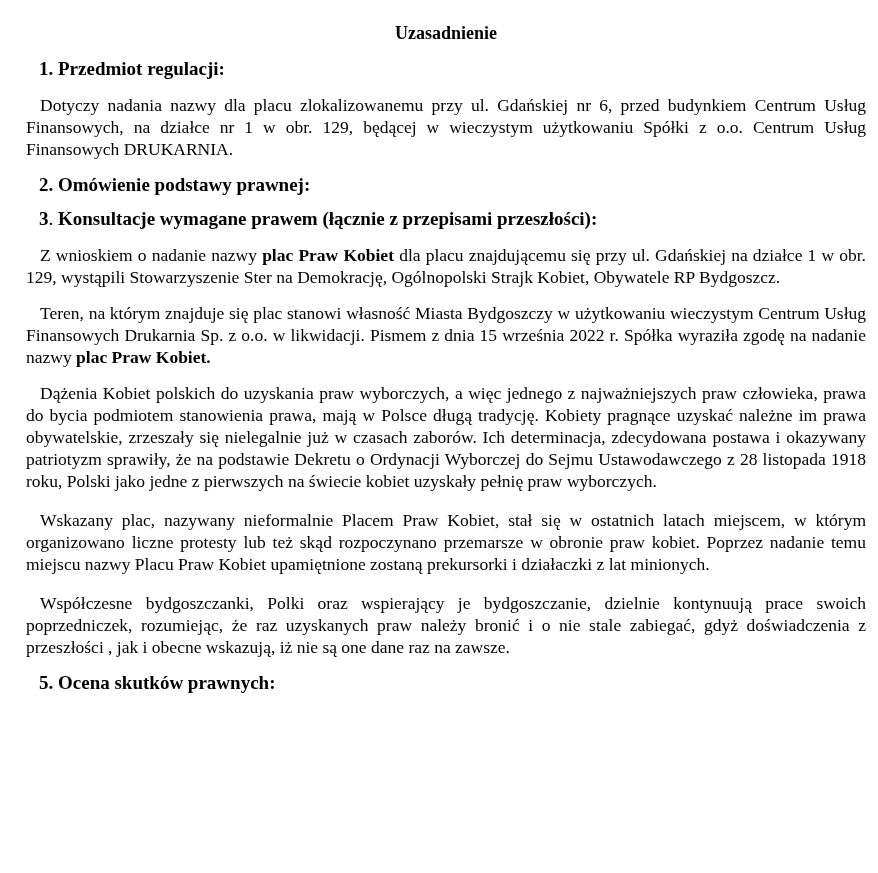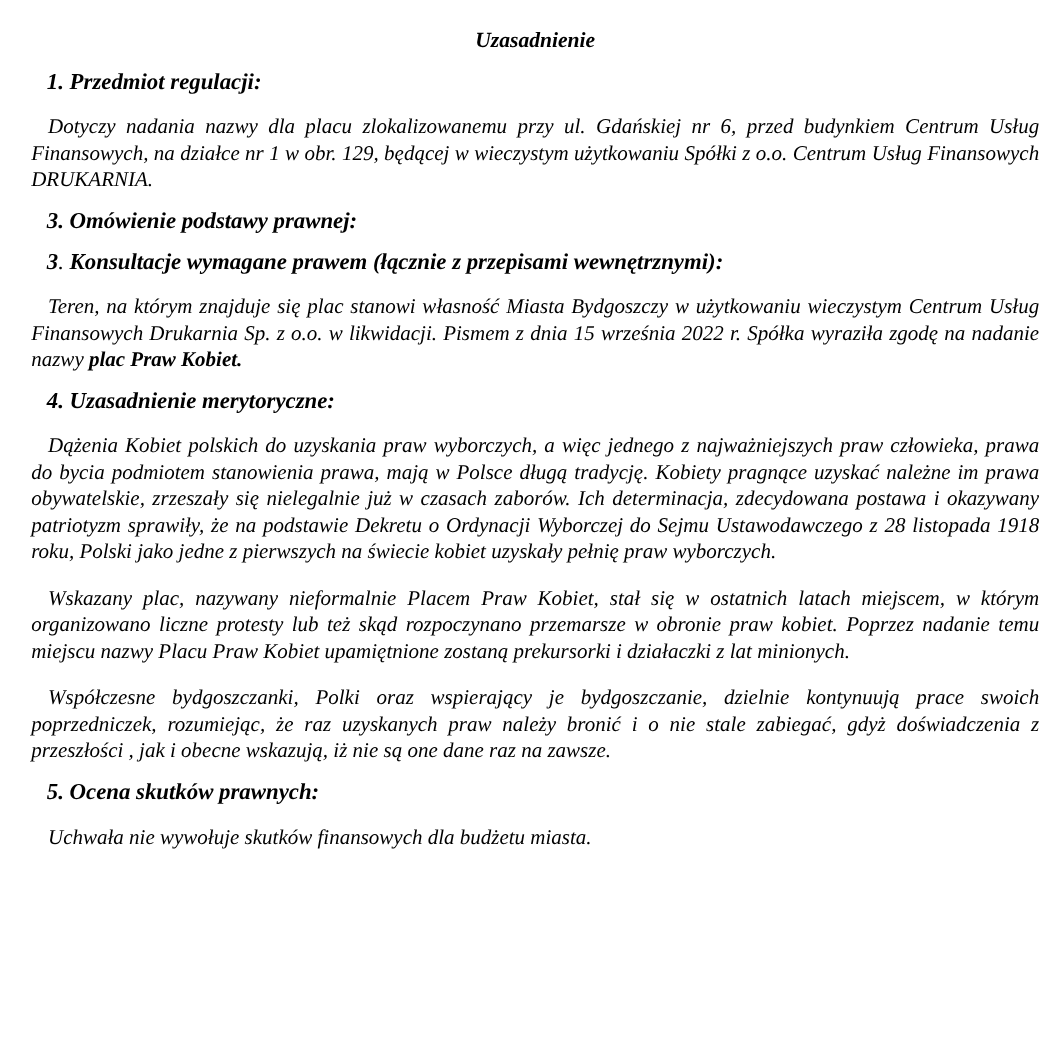--- a/index.html
+++ b/index.html
@@ -14,21 +14,20 @@
     color: #000000;
     font-family: "Liberation Serif", "DejaVu Serif", serif;
     box-sizing: border-box;
   }
   .page {
     box-sizing: border-box;
     width: 878px;
     min-height: 873px;
     padding: 22px 12px 16px 26px;
     background: #ffffff;
-    font-style: italic;
   }
   .doc-title {
     text-align: center;
     font-weight: 700;
     font-size: 18px;
     line-height: 22px;
     margin: 0 0 14px 0;
   }
   .sec-heading {
     font-weight: 700;
@@ -59,26 +58,25 @@
 </head>
 <body>
 
 <div class="page">
 
   <div class="doc-title">Uzasadnienie</div>
 
   <div class="sec-heading">1. Przedmiot regulacji:</div>
   <p class="body">Dotyczy nadania nazwy dla placu zlokalizowanemu przy ul. Gdańskiej nr 6, przed budynkiem Centrum Usług Finansowych, na działce nr 1 w obr. 129, będącej w wieczystym użytkowaniu Spółki z o.o. Centrum Usług Finansowych DRUKARNIA.</p>
 
-  <div class="sec-heading">3. Omówienie podstawy prawnej:</div>
+  <div class="sec-heading">2. Omówienie podstawy prawnej:</div>
 
-  <div class="sec-heading"><span>3</span><span class="reg">.</span><span> Konsultacje wymagane prawem (łącznie z przepisami wewnętrznymi):</span></div>
+  <div class="sec-heading"><span>3</span><span class="reg">.</span><span> Konsultacje wymagane prawem (łącznie z przepisami przeszłości):</span></div>
+  <p class="body"><span>Z wnioskiem o nadanie nazwy </span><b>plac Praw Kobiet</b><span> dla placu znajdującemu się przy ul. Gdańskiej na działce 1 w obr. 129, wystąpili Stowarzyszenie Ster na Demokrację, Ogólnopolski Strajk Kobiet, Obywatele RP Bydgoszcz.</span></p>
   <p class="body"><span>Teren, na którym znajduje się plac stanowi własność Miasta Bydgoszczy w użytkowaniu wieczystym Centrum Usług Finansowych Drukarnia Sp. z o.o. w likwidacji. Pismem z dnia 15 września 2022 r. Spółka wyraziła zgodę na nadanie nazwy </span><b>plac Praw Kobiet.</b></p>
 
-  <div class="sec-heading">4. Uzasadnienie merytoryczne:</div>
   <p class="body">Dążenia Kobiet polskich do uzyskania praw wyborczych, a więc jednego z najważniejszych praw człowieka, prawa do bycia podmiotem stanowienia prawa, mają w Polsce długą tradycję. Kobiety pragnące uzyskać należne im prawa obywatelskie, zrzeszały się nielegalnie już w czasach zaborów. Ich determinacja, zdecydowana postawa i okazywany patriotyzm sprawiły, że na podstawie Dekretu o Ordynacji Wyborczej do Sejmu Ustawodawczego z 28 listopada 1918 roku, Polski jako jedne z pierwszych na świecie kobiet uzyskały pełnię praw wyborczych.</p>
   <p class="body gap-top">Wskazany plac, nazywany nieformalnie Placem Praw Kobiet, stał się w ostatnich latach miejscem, w którym organizowano liczne protesty lub też skąd rozpoczynano przemarsze w obronie praw kobiet. Poprzez nadanie temu miejscu nazwy Placu Praw Kobiet upamiętnione zostaną prekursorki i działaczki z lat minionych.</p>
   <p class="body gap-top">Współczesne bydgoszczanki, Polki oraz wspierający je bydgoszczanie, dzielnie kontynuują prace swoich poprzedniczek, rozumiejąc, że raz uzyskanych praw należy bronić i o nie stale zabiegać, gdyż doświadczenia z przeszłości , jak i obecne wskazują, iż nie są one dane raz na zawsze.</p>
 
   <div class="sec-heading heading-gap-top">5. Ocena skutków prawnych:</div>
-  <p class="body">Uchwała nie wywołuje skutków finansowych dla budżetu miasta.</p>
 
 </div>
 
 </body></html>

